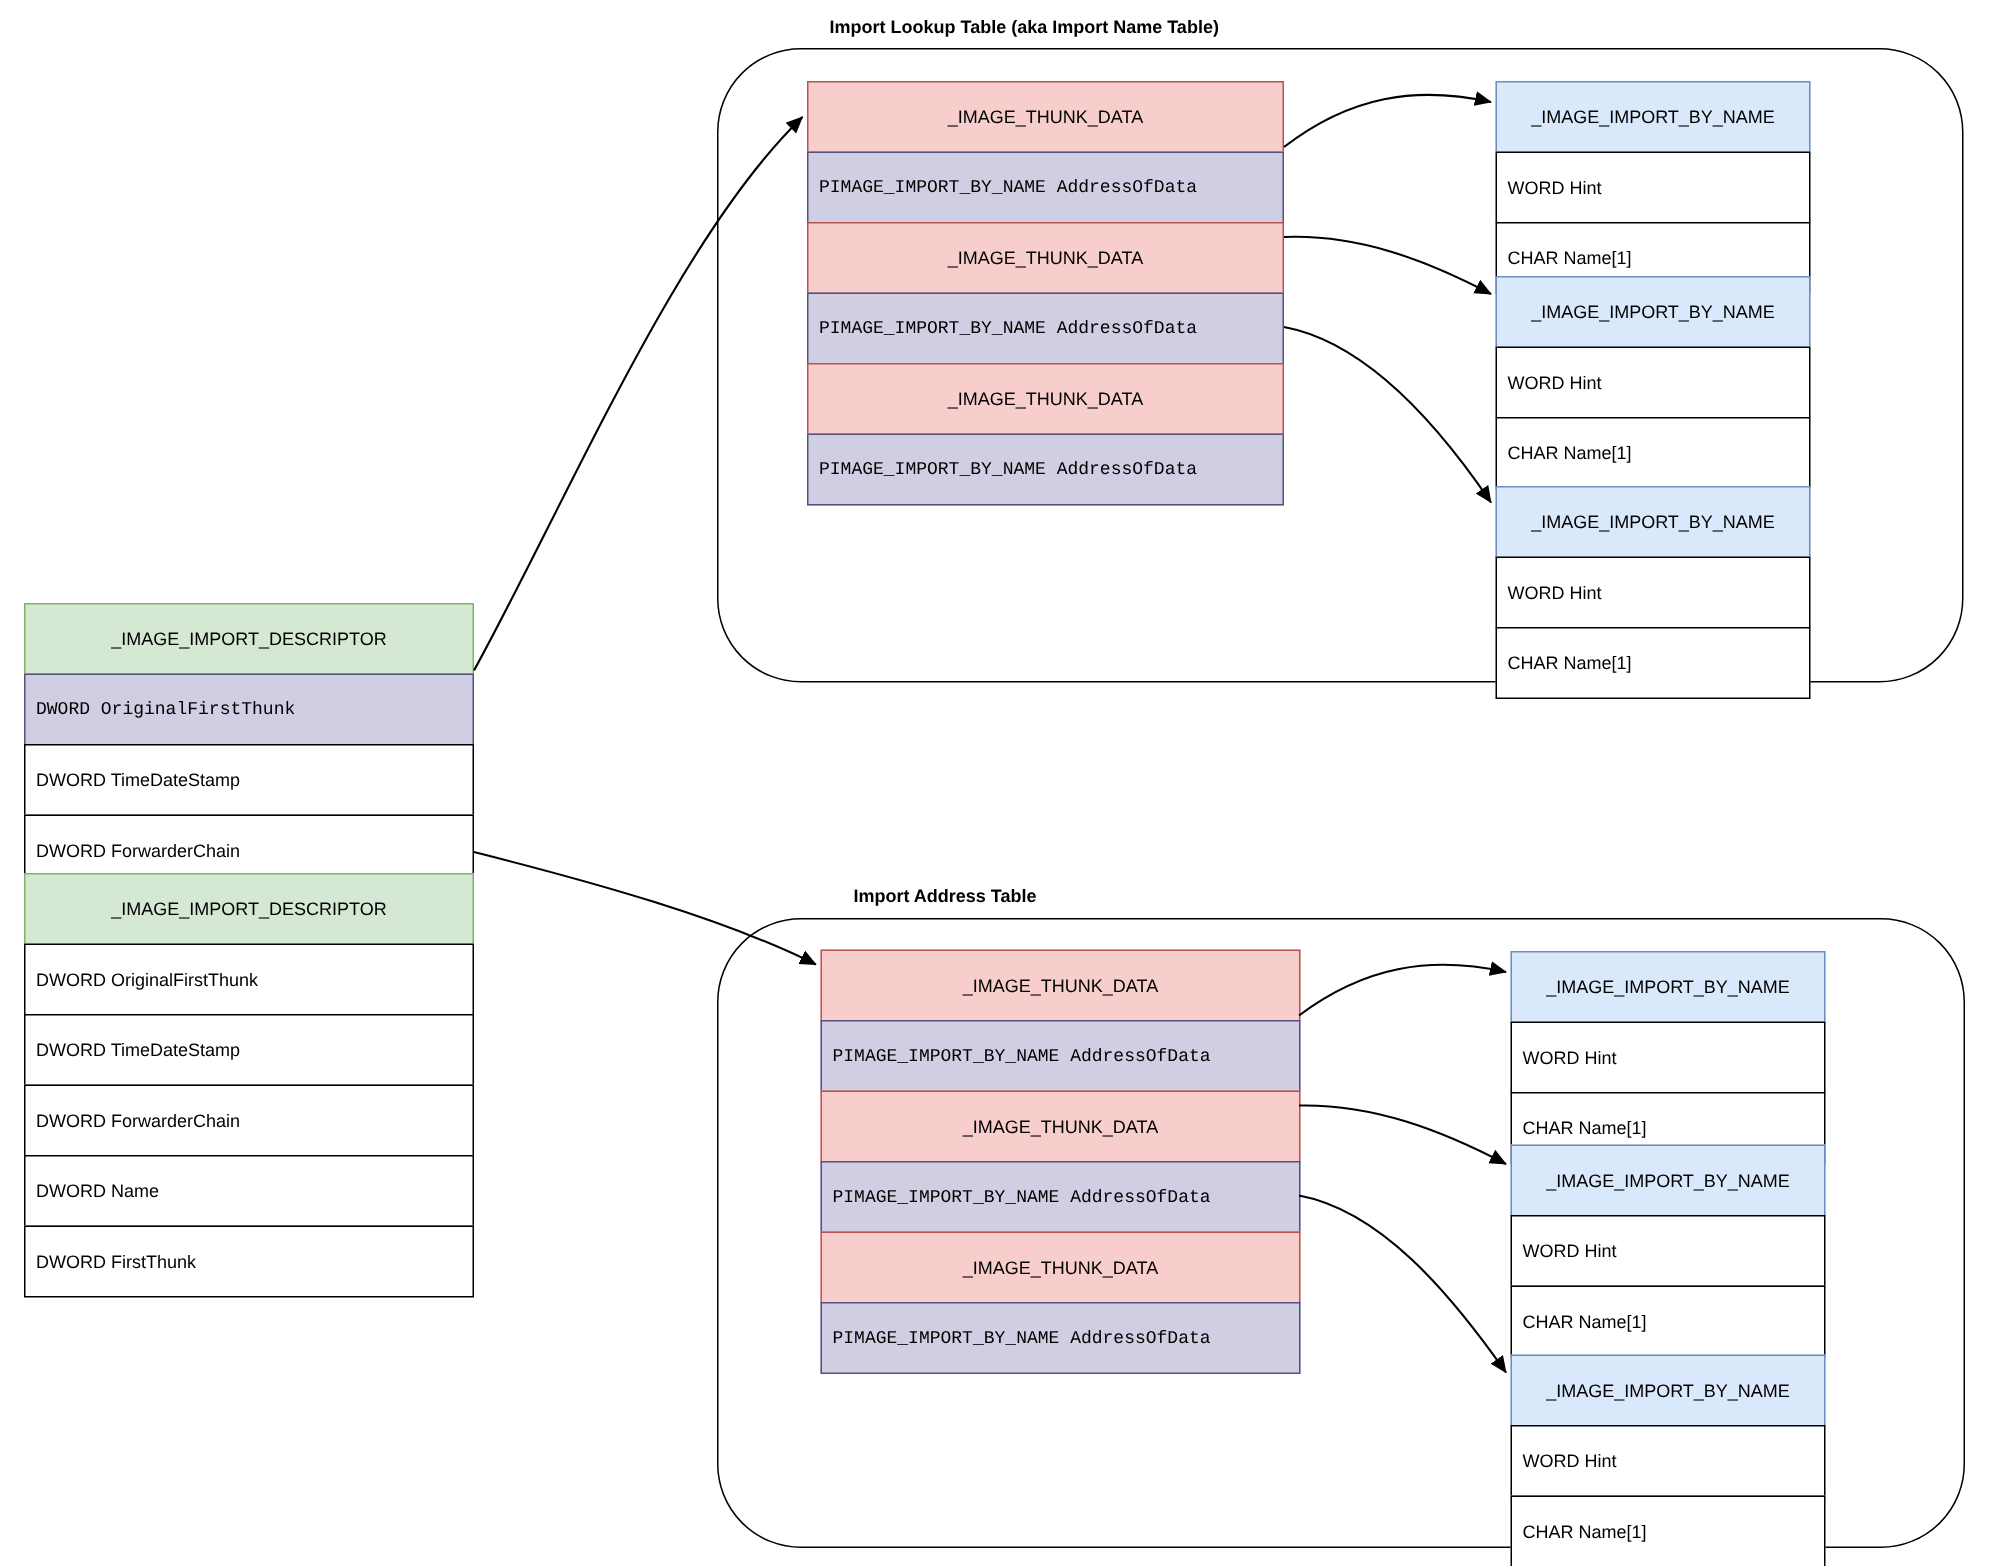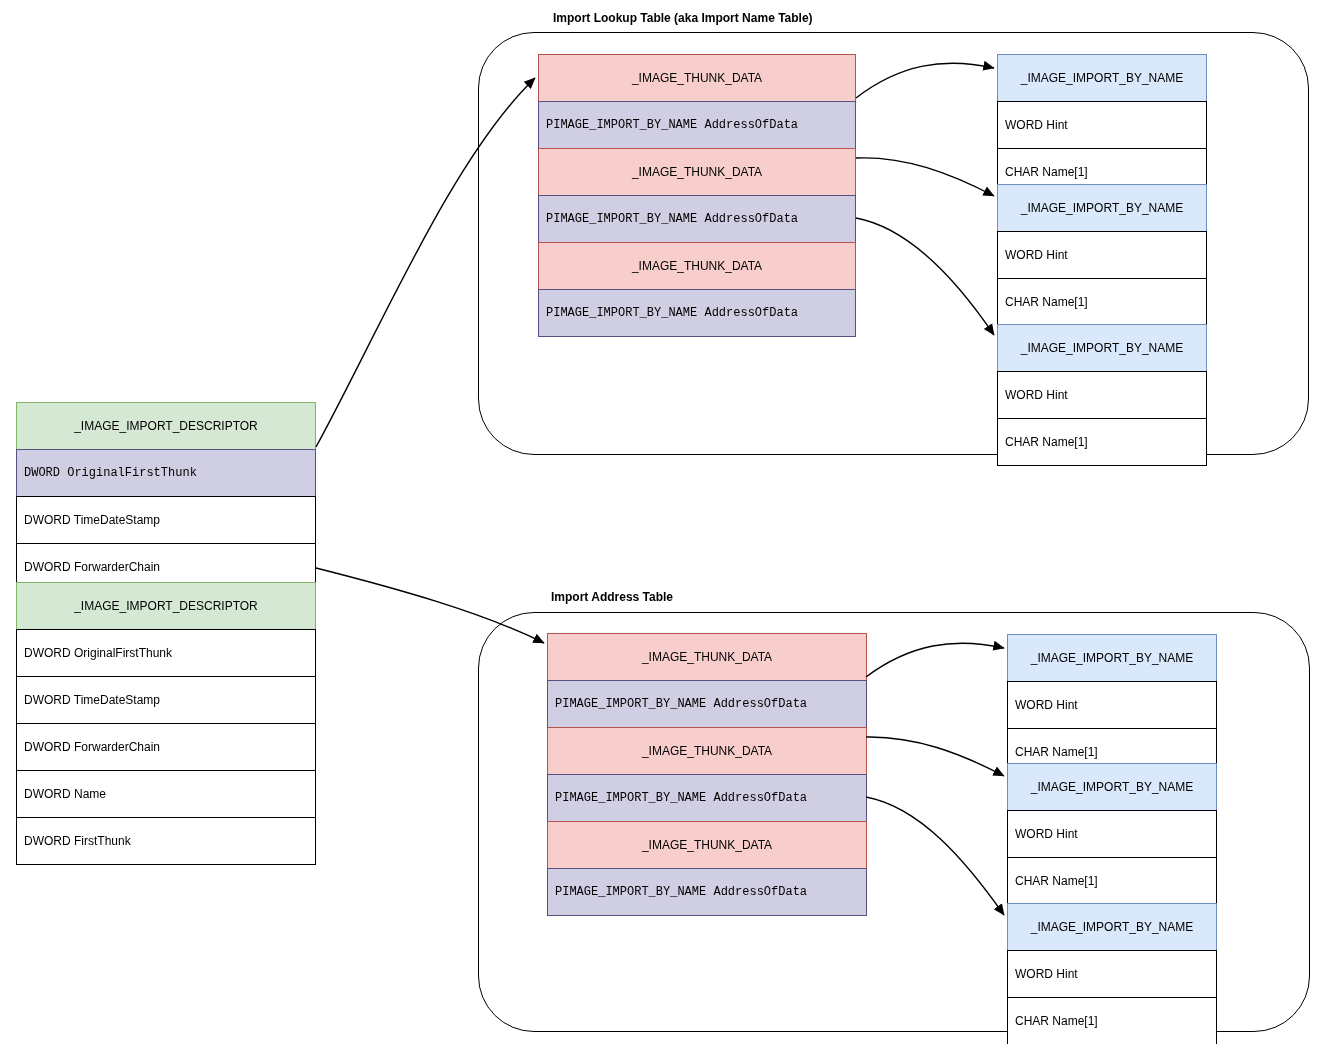--- a/index.html
+++ b/index.html
@@ -29,21 +29,21 @@
 </style>
 </head>
 <body>
 
 <div class="canvas">
 
   <div class="frame" style="left:478px; top:32px; width:829px; height:421px;"></div>
   <div class="frame" style="left:478px; top:612px; width:830px; height:418px;"></div>
 
   <div class="title" style="left:553px; top:11px;">Import Lookup Table (aka Import Name Table)</div>
-  <div class="title" style="left:551px; top:590px;">Import Address Table</div>
+  <div class="title" style="left:569px; top:590px;">Import Address Table</div>
 
   <div class="tbl" style="left:16px; top:402px; width:300px;">
     <div class="cell hdr green">_IMAGE_IMPORT_DESCRIPTOR</div>
     <div class="cell lavender">DWORD OriginalFirstThunk</div>
     <div class="cell">DWORD TimeDateStamp</div>
     <div class="cell">DWORD ForwarderChain</div>
     <div class="cell">DWORD Name</div>
     <div class="cell lavender">DWORD FirstThunk</div>
   </div>
 

